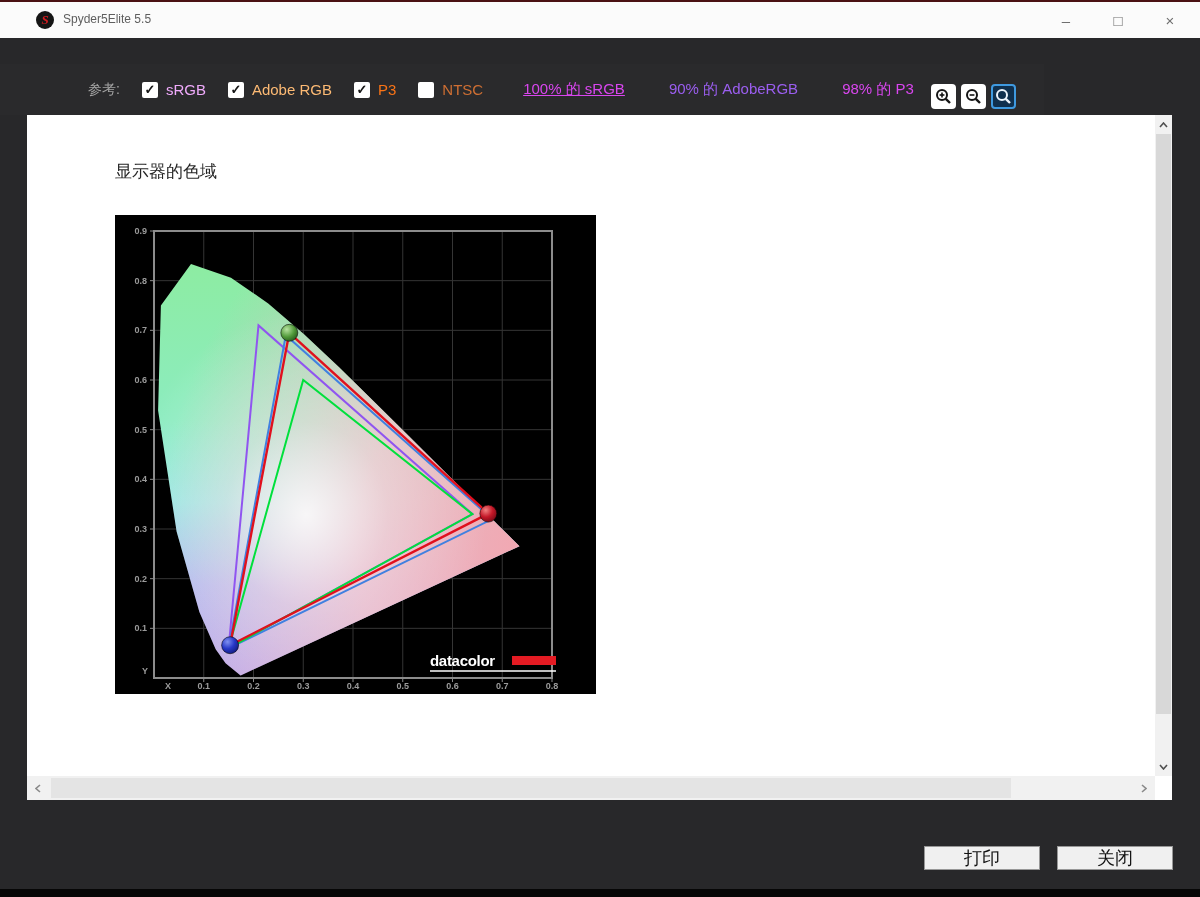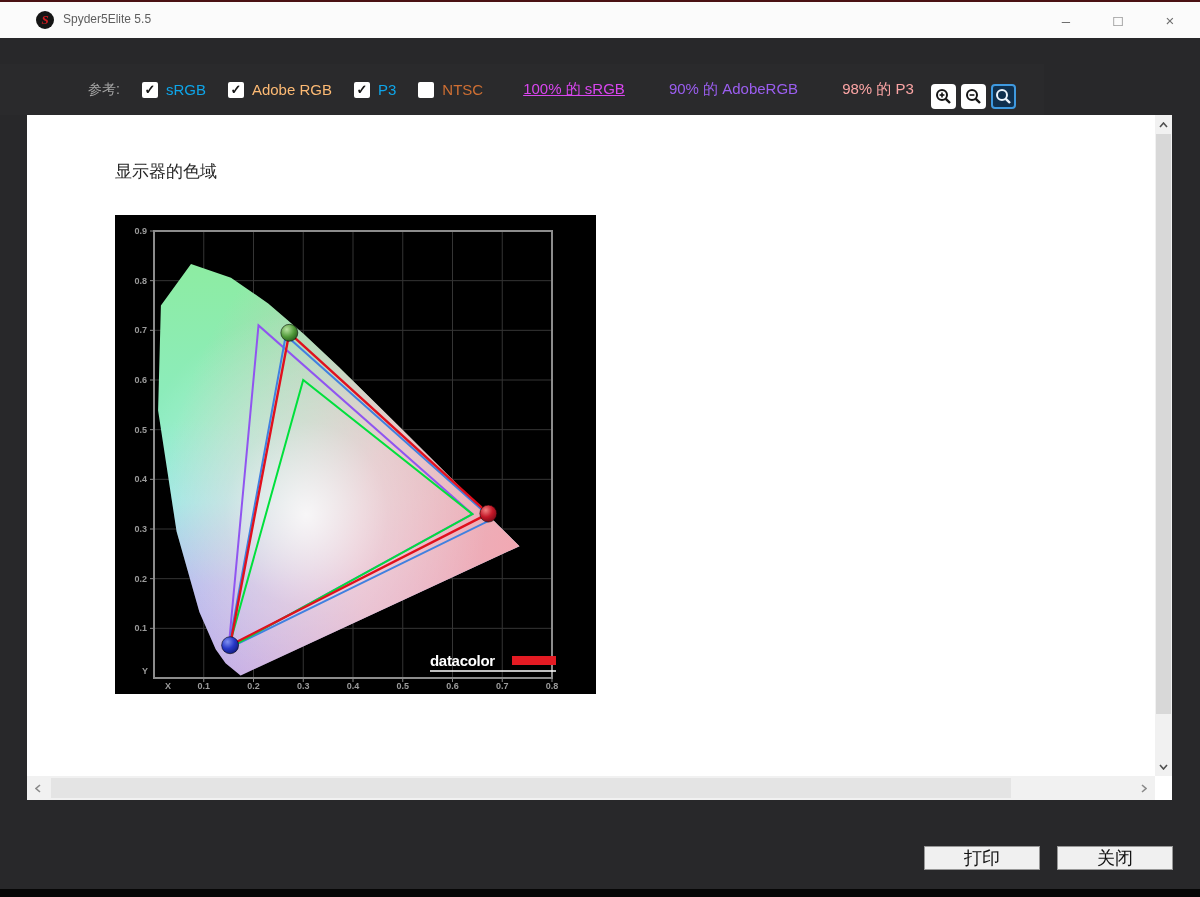--- a/index.html
+++ b/index.html
@@ -87,44 +87,44 @@
   </div>
 
 
   <div class="toolbar">
     <span class="ref-label">参考:</span>
 
     <div class="gamut-option checked">
       <span class="cb">
           <span>✓</span>
         </span>
-      <span class="glabel" style="color: #0ea5e9;">sRGB</span>
+      <span class="glabel" style="color: #f0abfc;">sRGB</span>
     </div>
     <div class="gamut-option checked">
       <span class="cb">
           <span>✓</span>
         </span>
       <span class="glabel" style="color: #fdba74;">Adobe RGB</span>
     </div>
     <div class="gamut-option checked">
       <span class="cb">
           <span>✓</span>
         </span>
-      <span class="glabel" style="color: #0ea5e9;">P3</span>
+      <span class="glabel" style="color: #f97316;">P3</span>
     </div>
     <div class="gamut-option">
       <span class="cb">
           <span>✓</span>
         </span>
       <span class="glabel" style="color: rgb(207, 111, 51);">NTSC</span>
     </div>
 
     <span class="stat first" style="color: #d946ef; text-decoration: underline;">100% 的 sRGB</span>
     <span class="stat" style="color: rgb(155, 94, 240);">90% 的 AdobeRGB</span>
-    <span class="stat" style="color: #fca5a5;">98% 的 P3</span>
+    <span class="stat" style="color: #d946ef;">98% 的 P3</span>
 
     <div class="zoom-tools">
       <div class="zoom-btn">
         <svg width="17" height="17">
           <circle cx="7" cy="7" r="5" fill="none" stroke="#141414" stroke-width="2"></circle>
           <line x1="10.8" y1="10.8" x2="15" y2="15" stroke="#141414" stroke-width="2.4"></line>
           <line x1="4.6" y1="7" x2="9.4" y2="7" stroke="#141414" stroke-width="1.6"></line>
           <line x1="7" y1="4.6" x2="7" y2="9.4" stroke="#141414" stroke-width="1.6"></line>
         </svg>
       </div>

